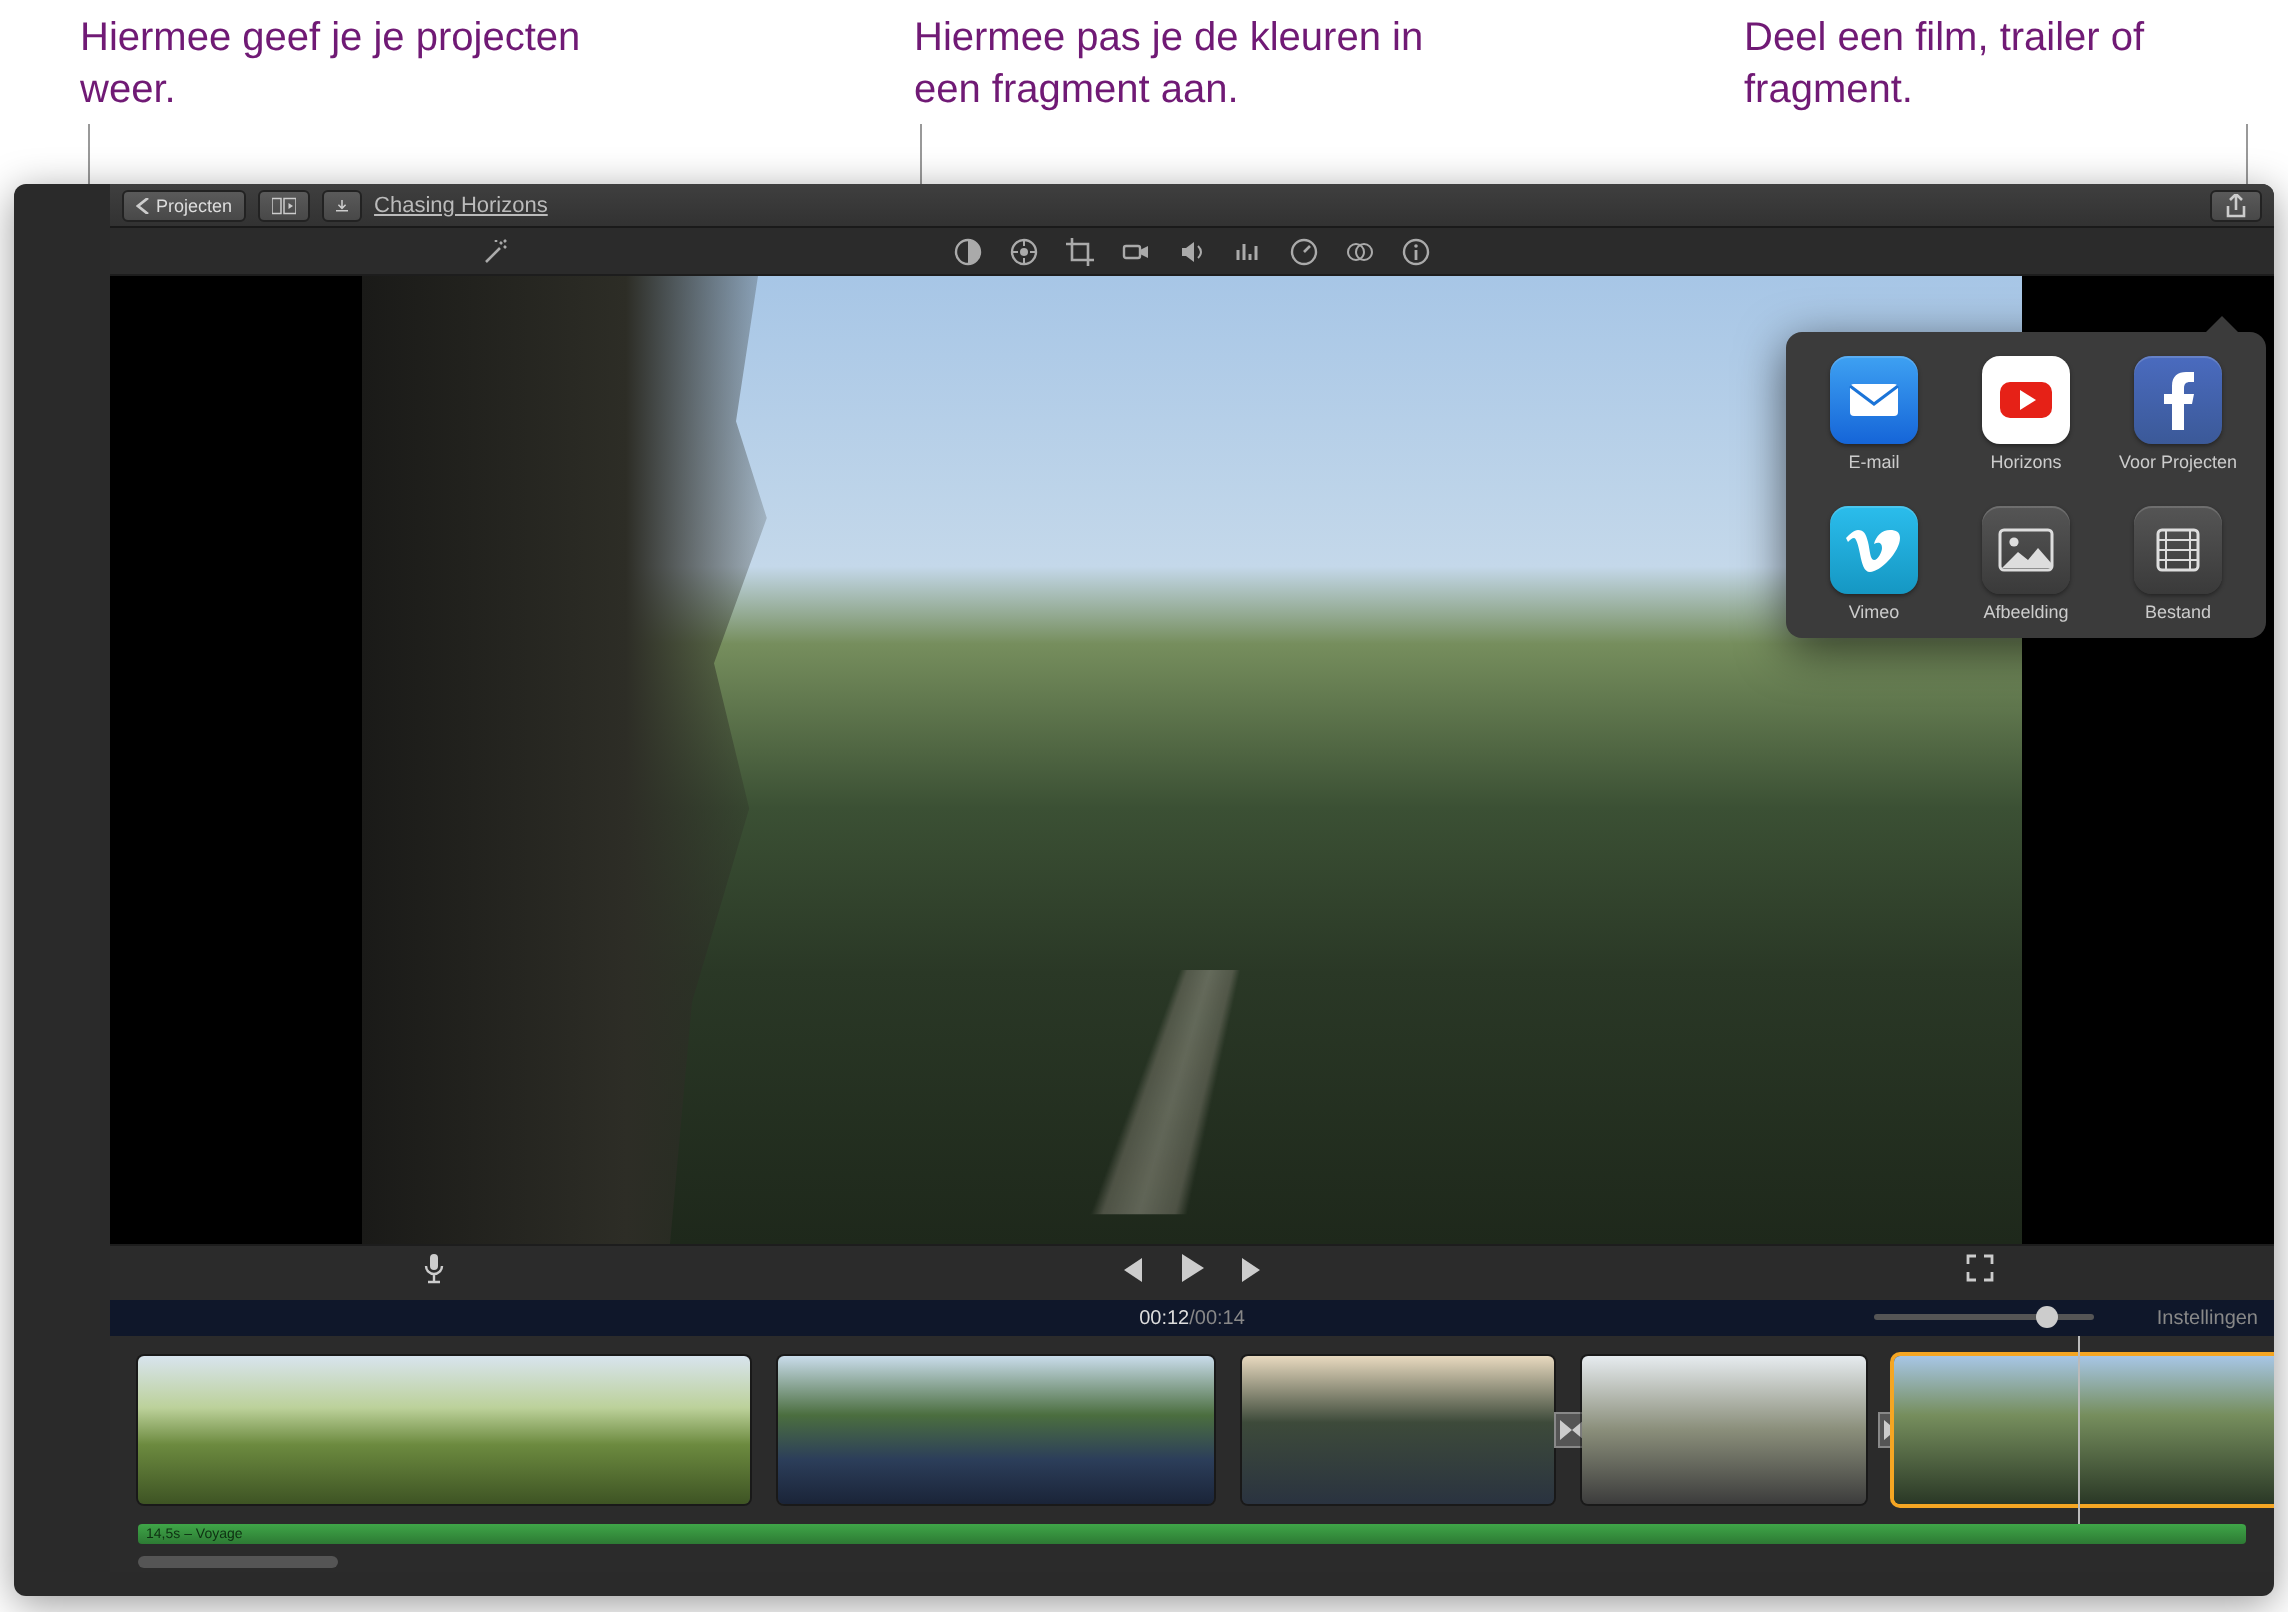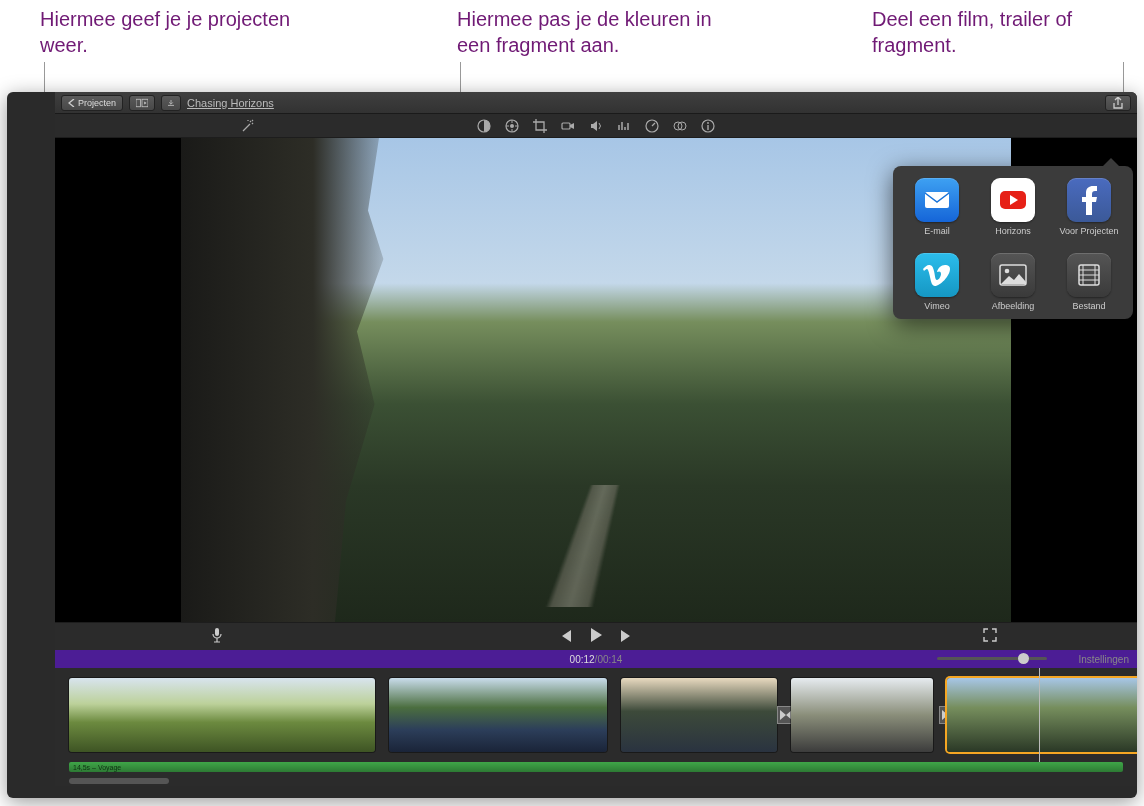--- a/index.html
+++ b/index.html
@@ -124,21 +124,21 @@
     justify-content: center;
     gap: 18px;
     position: relative;
     border-top: 1px solid #1d1d1d;
   }
   .pb-icon { color:#ccc; cursor:pointer; }
   .mic { position:absolute; left:156px; }
   .fullscreen { position:absolute; right:140px; }
   .timecode-row {
     height: 18px;
-    background: #4c1d95;
+    background: #0f172a;
     display:flex; align-items:center; justify-content:center;
     color:#888; font-size:10px;
     position: relative;
   }
   .time-elapsed { color:#ddd; }
   .zoom-slider {
     position:absolute; right:90px; top:4px;
     width:110px; height:8px;
     display:flex; align-items:center;
   }

